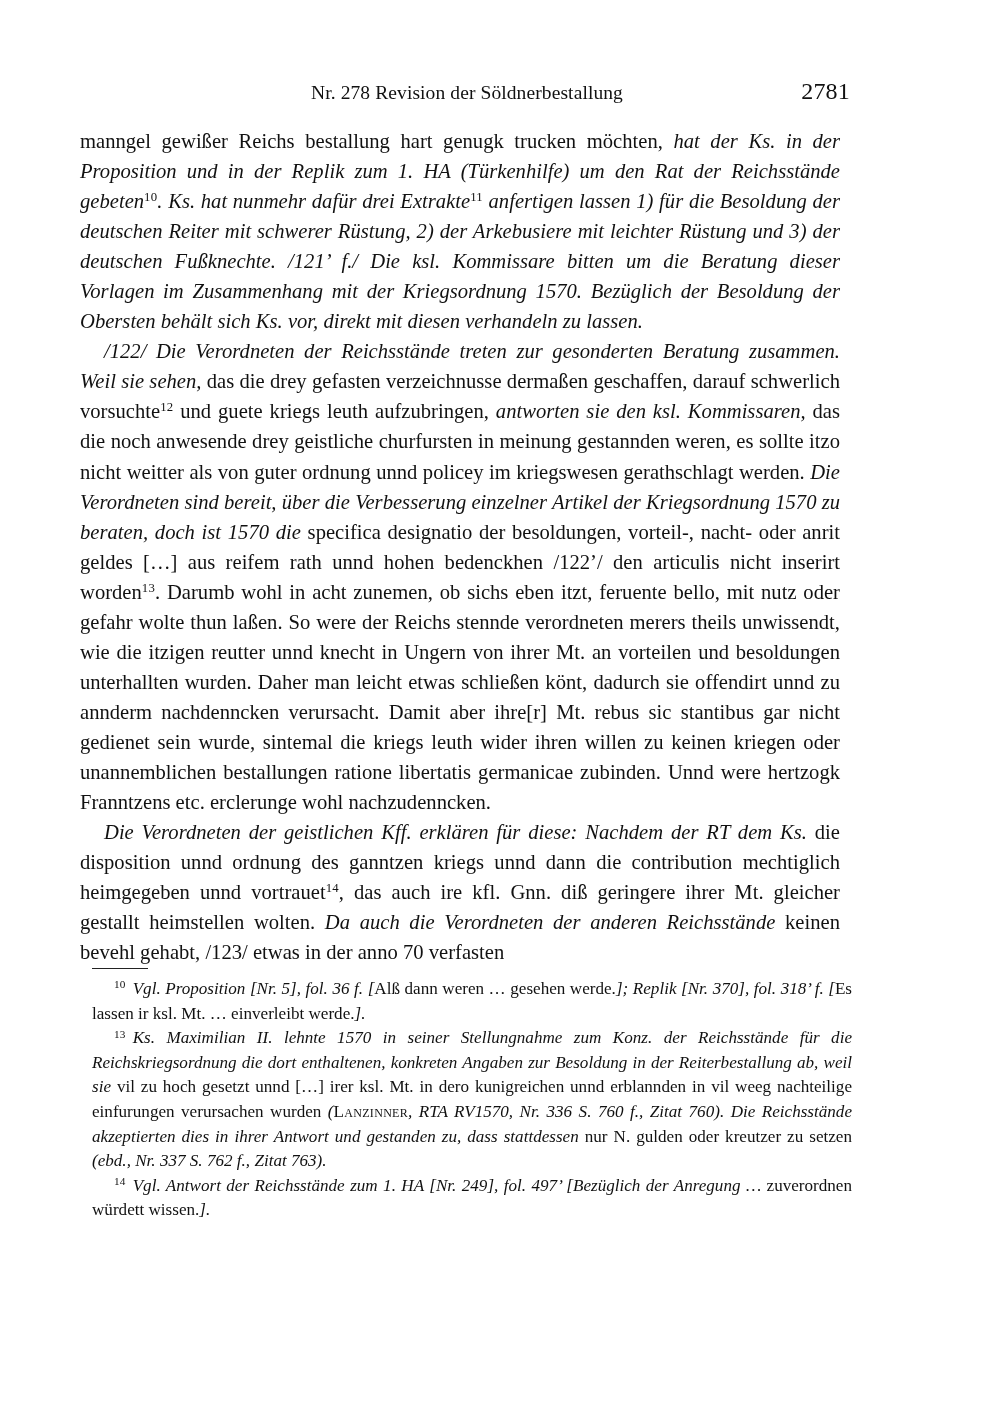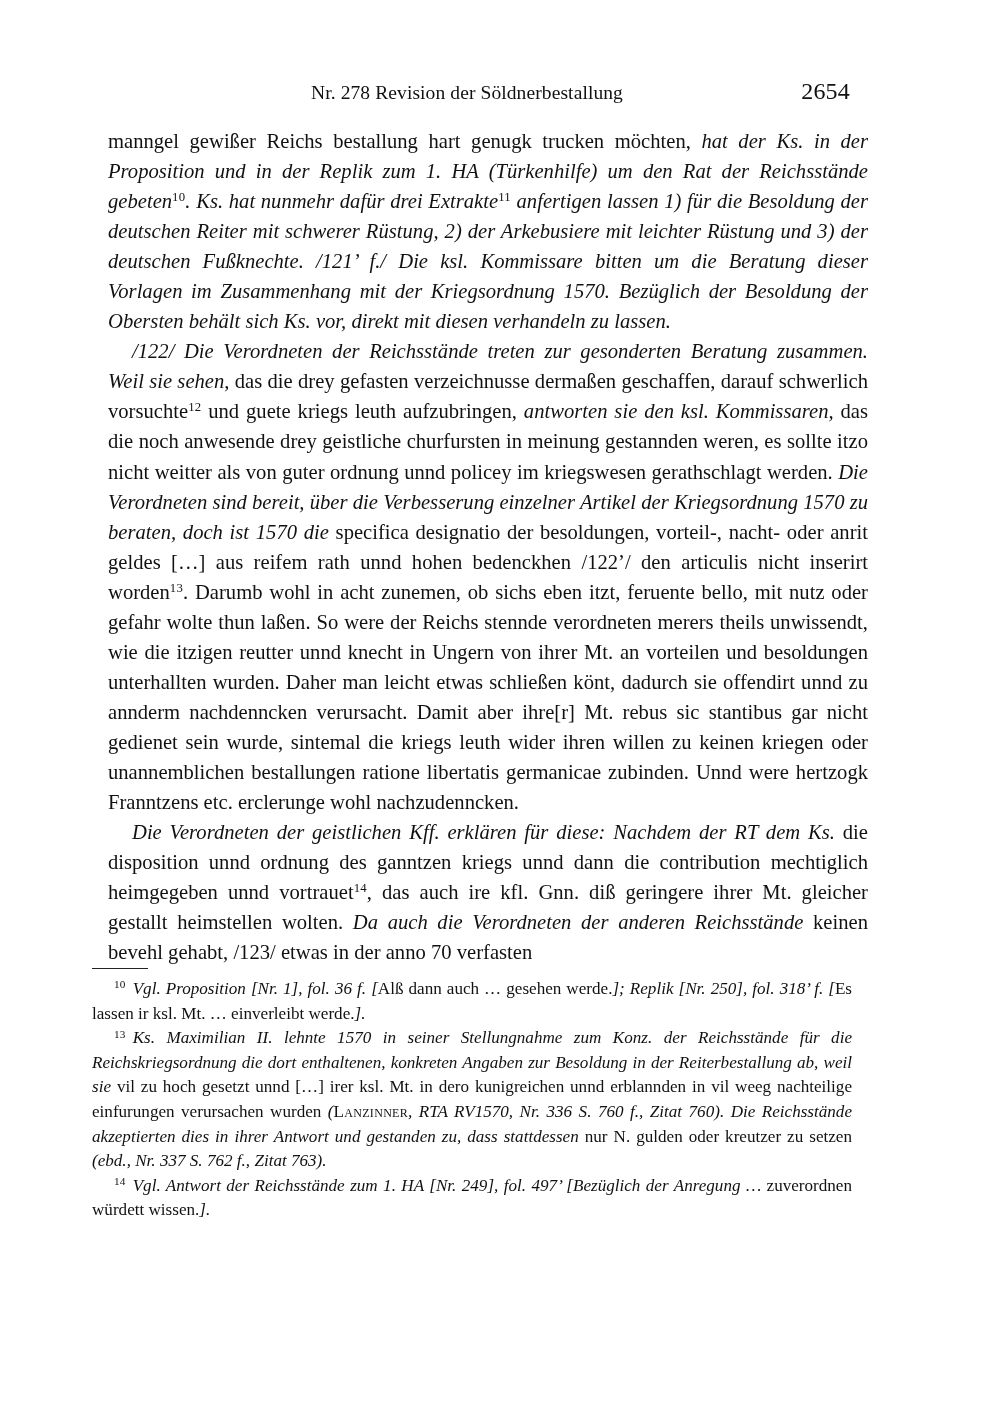--- a/index.html
+++ b/index.html
@@ -40,21 +40,21 @@
   }
   .running-head-folio {
     margin-left: auto;
     font-size: 24px;
     letter-spacing: 0.2px;
   }
 
   
   .body-block {
     position: absolute;
-    left: 108px;
+    left: 80px;
     top: 126px;
     width: 760px;
     font-family: Liberation Serif, serif;
   }
   p.para {
     margin: 0;
     font-size: 20.6px;
     line-height: 30.05px;
     text-align: justify;
     text-justify: inter-word;
@@ -109,31 +109,31 @@
     letter-spacing: 0.3px;
   }
 </style>
 </head>
 <body>
 
 <div class="page">
 
   <div class="running-head">
     <span class="running-head-title">Nr. 278 Revision der Söldnerbestallung</span>
-    <span class="running-head-folio">2654</span>
+    <span class="running-head-folio">2781</span>
   </div>
 
   <div class="body-block">
     <p class="para" id="para-1"><span>manngel gewißer Reichs bestallung hart genugk trucken möchten, </span><span class="it">hat der Ks. in der Proposition und in der Replik zum 1. HA (Türkenhilfe) um den Rat der Reichsstände gebeten</span><sup class="fn">10</sup><span class="it">. Ks. hat nunmehr dafür drei Extrakte</span><sup class="fn">11</sup><span class="it"> anfertigen lassen 1) für die Besoldung der deutschen Reiter mit schwerer Rüstung, 2) der Arkebusiere mit leichter Rüstung und 3) der deutschen Fußknechte. /121’ f./ Die ksl. Kommissare bitten um die Beratung dieser Vorlagen im Zusammenhang mit der Kriegsordnung 1570. Bezüglich der Besoldung der Obersten behält sich Ks. vor, direkt mit diesen verhandeln zu lassen.</span></p>
     <p class="para indent" id="para-2"><span class="it">/122/ Die Verordneten der Reichsstände treten zur gesonderten Beratung zusammen. Weil sie sehen,</span><span> das die drey gefasten verzeichnusse dermaßen geschaffen, darauf schwerlich vorsuchte</span><sup class="fn">12</sup><span> und guete kriegs leuth aufzubringen, </span><span class="it">antworten sie den ksl. Kommissaren,</span><span> das die noch anwesende drey geistliche churfursten in meinung gestannden weren, es sollte itzo nicht weitter als von guter ordnung unnd policey im kriegswesen gerathschlagt werden. </span><span class="it">Die Verordneten sind bereit, über die Verbesserung einzelner Artikel der Kriegsordnung 1570 zu beraten, doch ist 1570 die</span><span> specifica designatio der besoldungen, vorteil-, nacht- oder anrit geldes […] aus reifem rath unnd hohen bedenckhen /122’/ den articulis nicht inserirt worden</span><sup class="fn">13</sup><span>. Darumb wohl in acht zunemen, ob sichs eben itzt, feruente bello, mit nutz oder gefahr wolte thun laßen. So were der Reichs stennde verordneten merers theils unwissendt, wie die itzigen reutter unnd knecht in Ungern von ihrer Mt. an vorteilen und besoldungen unterhallten wurden. Daher man leicht etwas schließen könt, dadurch sie offendirt unnd zu annderm nachdenncken verursacht. Damit aber ihre[r] Mt. rebus sic stantibus gar nicht gedienet sein wurde, sintemal die kriegs leuth wider ihren willen zu keinen kriegen oder unannemblichen bestallungen ratione libertatis germanicae zubinden. Unnd were hertzogk Franntzens etc. erclerunge wohl nachzudenncken.</span></p>
     <p class="para indent" id="para-3"><span class="it">Die Verordneten der geistlichen Kff. erklären für diese: Nachdem der RT dem Ks.</span><span> die disposition unnd ordnung des ganntzen kriegs unnd dann die contribution mechtiglich heimgegeben unnd vortrauet</span><sup class="fn">14</sup><span>, das auch ire kfl. Gnn. diß geringere ihrer Mt. gleicher gestallt heimstellen wolten. </span><span class="it">Da auch die Verordneten der anderen Reichsstände</span><span> keinen bevehl gehabt, /123/ etwas in der anno 70 verfasten</span></p>
   </div>
 
   <div class="footnote-area">
     <div class="footnote-rule"></div>
     <div id="footnote-list">
-        <p class="footnote"><span class="fn-num">10</span><span class="it">Vgl. Proposition [Nr. 1], fol. 36 f. [</span><span>Alß dann auch … gesehen werde.</span><span class="it">]; Replik [Nr. 250], fol. 318’ f. [</span><span>Es lassen ir ksl. Mt. … einverleibt werde.</span><span class="it">].</span></p>
+        <p class="footnote"><span class="fn-num">10</span><span class="it">Vgl. Proposition [Nr. 5], fol. 36 f. [</span><span>Alß dann weren … gesehen werde.</span><span class="it">]; Replik [Nr. 370], fol. 318’ f. [</span><span>Es lassen ir ksl. Mt. … einverleibt werde.</span><span class="it">].</span></p>
         <p class="footnote"><span class="fn-num">13</span><span class="it">Ks. Maximilian II. lehnte 1570 in seiner Stellungnahme zum Konz. der Reichsstände für die Reichskriegsordnung die dort enthaltenen, konkreten Angaben zur Besoldung in der Reiterbestallung ab, weil sie</span><span> vil zu hoch gesetzt unnd […] irer ksl. Mt. in dero kunigreichen unnd erblannden in vil weeg nachteilige einfurungen verursachen wurden </span><span class="it">(</span><span class="sc">Lanzinner</span><span class="it">, RTA RV1570, Nr. 336 S. 760 f., Zitat 760). Die Reichsstände akzeptierten dies in ihrer Antwort und gestanden zu, dass stattdessen</span><span> nur N. gulden oder kreutzer zu setzen </span><span class="it">(ebd., Nr. 337 S. 762 f., Zitat 763).</span></p>
         <p class="footnote"><span class="fn-num">14</span><span class="it">Vgl. Antwort der Reichsstände zum 1. HA [Nr. 249], fol. 497’ [Bezüglich der Anregung … </span><span>zuverordnen würdett wissen.</span><span class="it">].</span></p>
       </div>
   </div>
 
 </div>
 
 </body></html>

